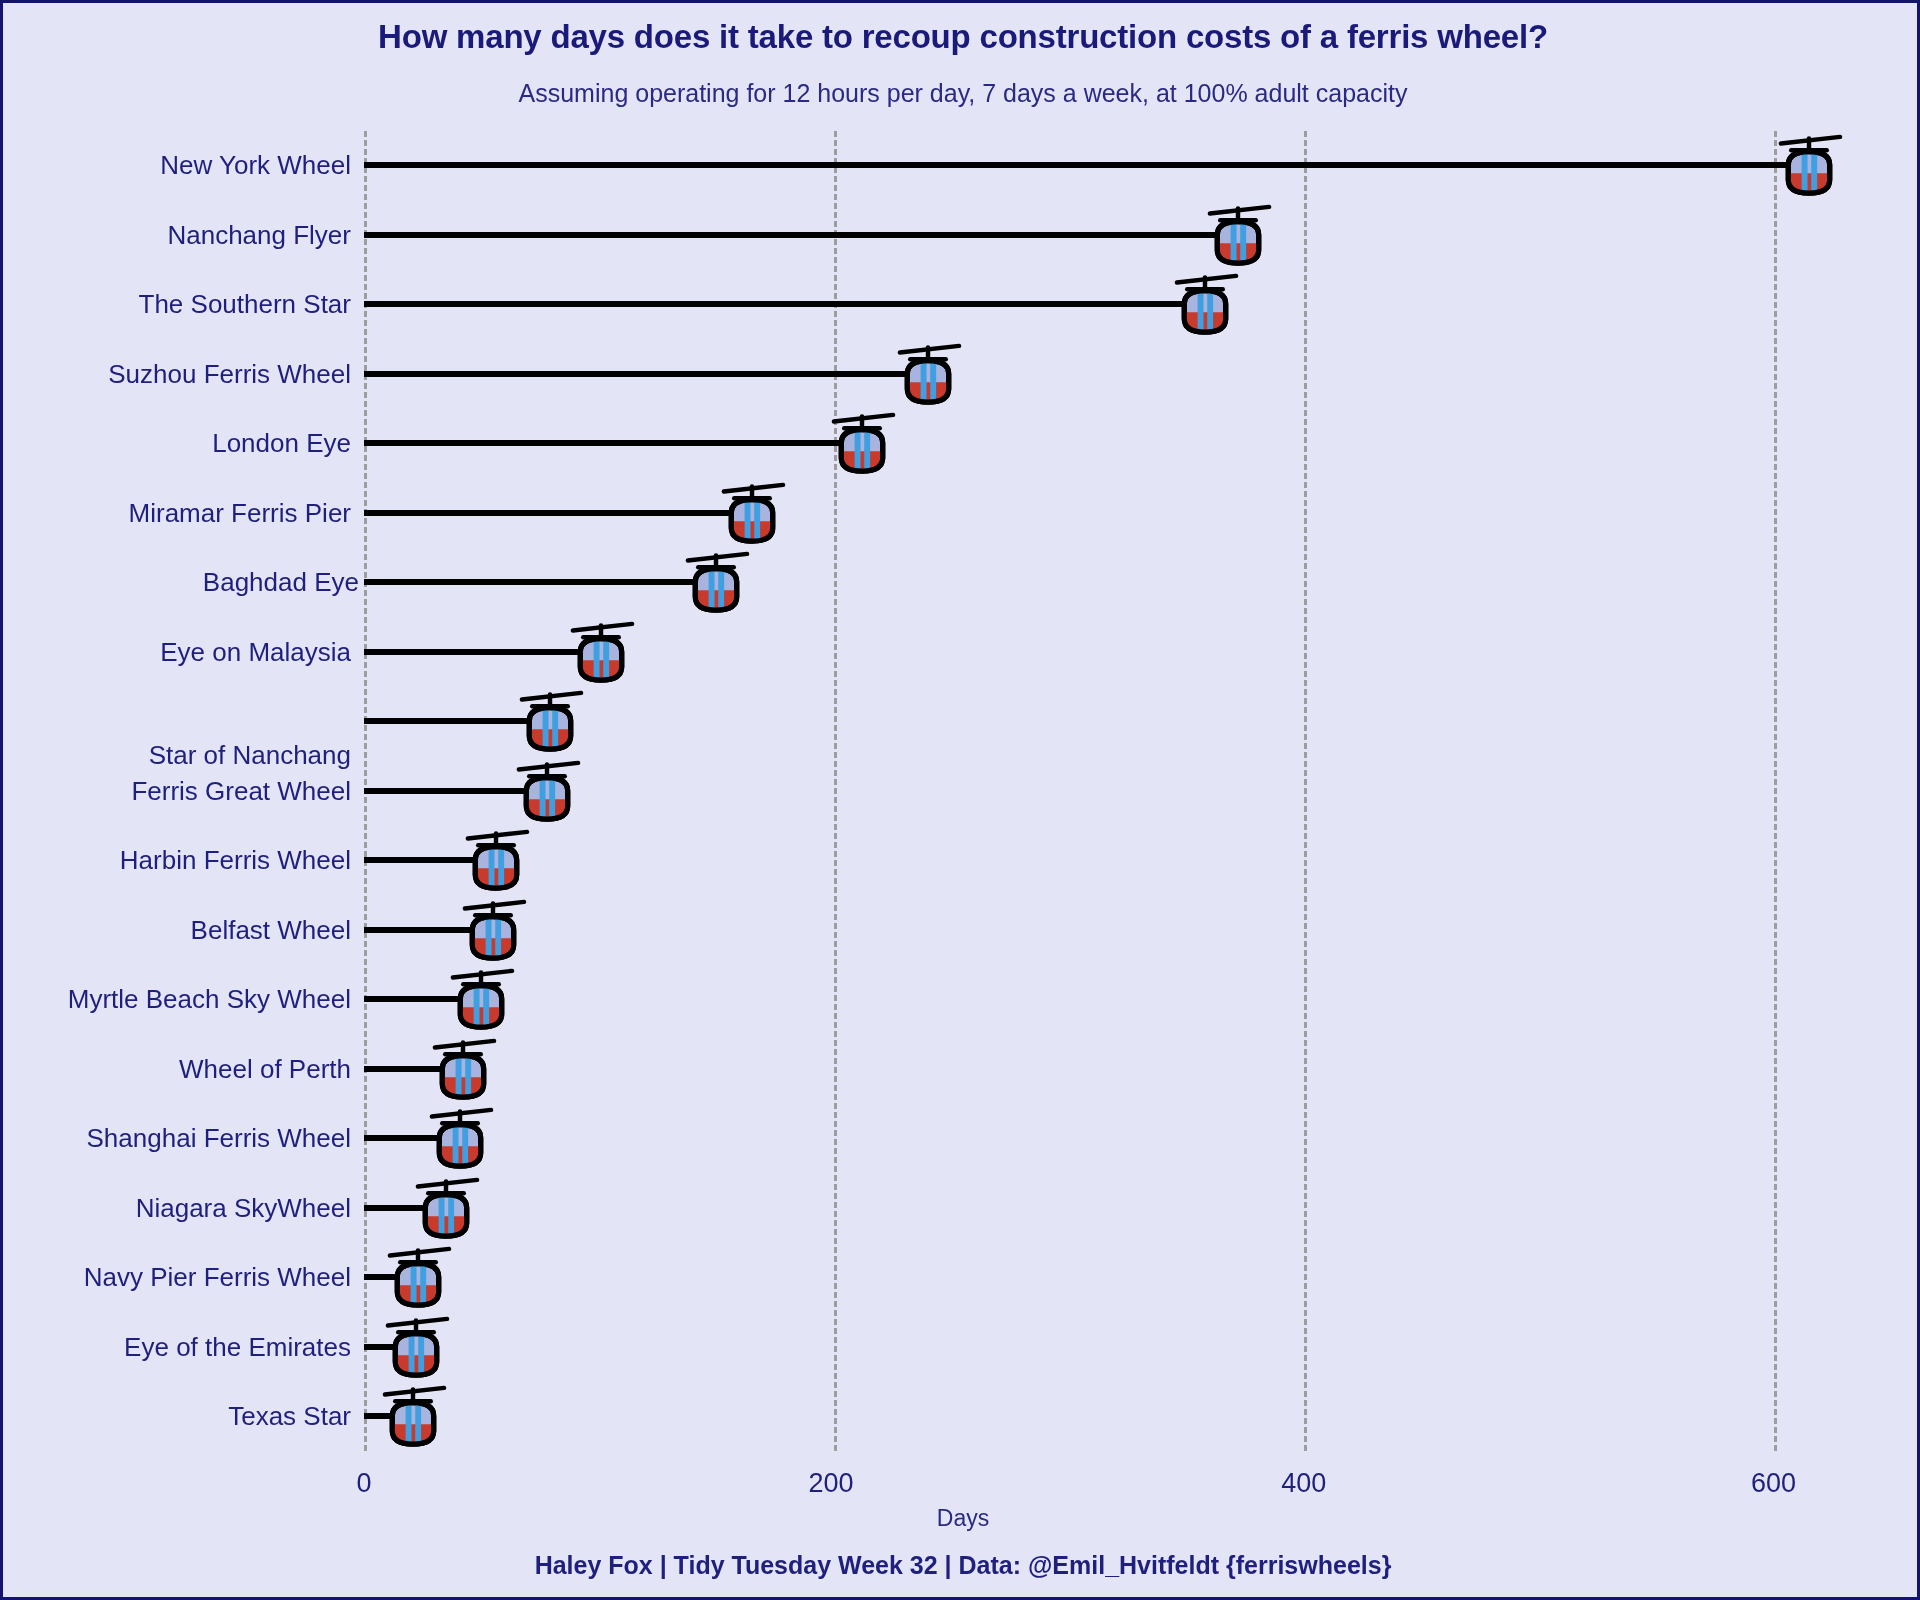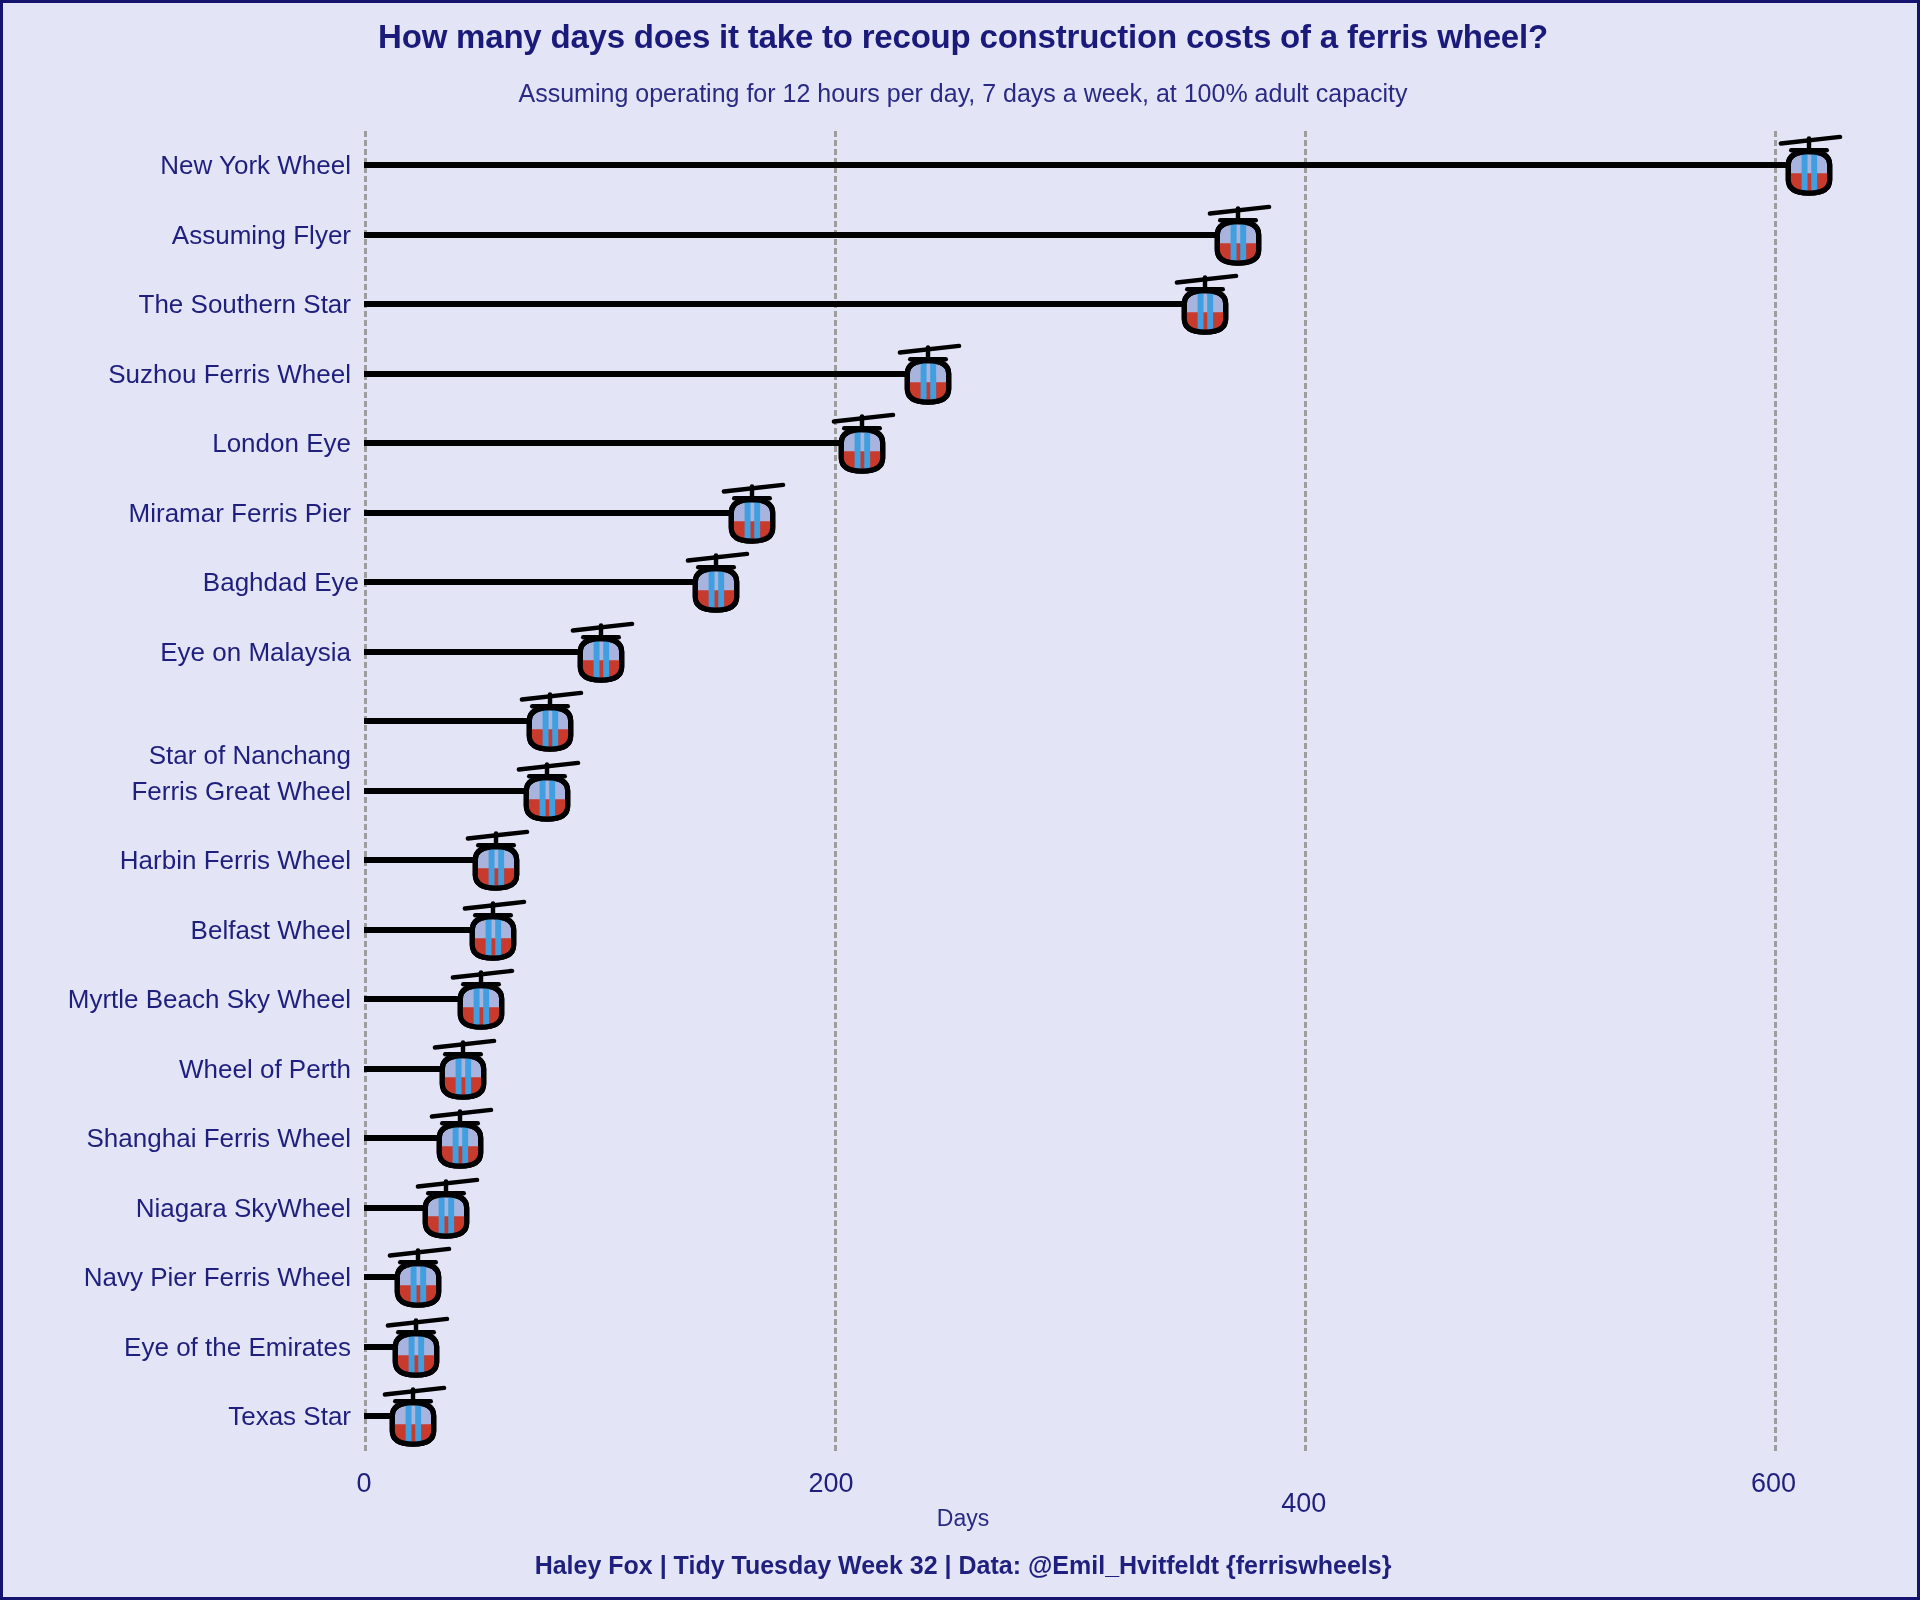--- a/index.html
+++ b/index.html
@@ -421,24 +421,24 @@
     <path d="M22 50 Q22 32 50 32 Q78 32 78 50 L78 70 Q78 88 50 88 Q22 88 22 70 Z" fill="none" stroke="#000000" stroke-width="7"></path>
   </svg>
         </div>
       </div>
     </div>
 
   <div id="xaxis-label">Days</div>
   <div id="caption">Haley Fox |  Tidy Tuesday Week 32 | Data: @Emil_Hvitfeldt {ferriswheels}</div>
 <div class="xtick-lbl" style="left: 361px;">0</div>
     <div class="xtick-lbl" style="left: 828px;">200</div>
-    <div class="xtick-lbl" style="left: 1300.68px; margin-top: 20px;">400</div>
+    <div class="xtick-lbl" style="left: 1300.68px;">400</div>
     <div class="xtick-lbl" style="left: 1770.52px;">600</div>
     <div class="tick-lbl" style="left: 361px; top: 162px;">New York Wheel</div>
-    <div class="tick-lbl" style="left: 361px; top: 231.5px;">Assuming Flyer</div>
+    <div class="tick-lbl" style="left: 361px; top: 231.5px;">Nanchang Flyer</div>
     <div class="tick-lbl" style="left: 361px; top: 301px;">The Southern Star</div>
     <div class="tick-lbl" style="left: 361px; top: 370.5px;">Suzhou Ferris Wheel</div>
     <div class="tick-lbl" style="left: 361px; top: 440px;">London Eye</div>
     <div class="tick-lbl" style="left: 361px; top: 509.5px;">Miramar Ferris Pier</div>
     <div class="tick-lbl" style="left: 361px; top: 579px; margin-left: 8px;">Baghdad Eye</div>
     <div class="tick-lbl" style="left: 361px; top: 648.5px;">Eye on Malaysia</div>
     <div class="tick-lbl" style="left: 361px; top: 752px;">Star of Nanchang</div>
     <div class="tick-lbl" style="left: 361px; top: 787.5px;">Ferris Great Wheel</div>
     <div class="tick-lbl" style="left: 361px; top: 857px;">Harbin Ferris Wheel</div>
     <div class="tick-lbl" style="left: 361px; top: 926.5px;">Belfast Wheel</div>

